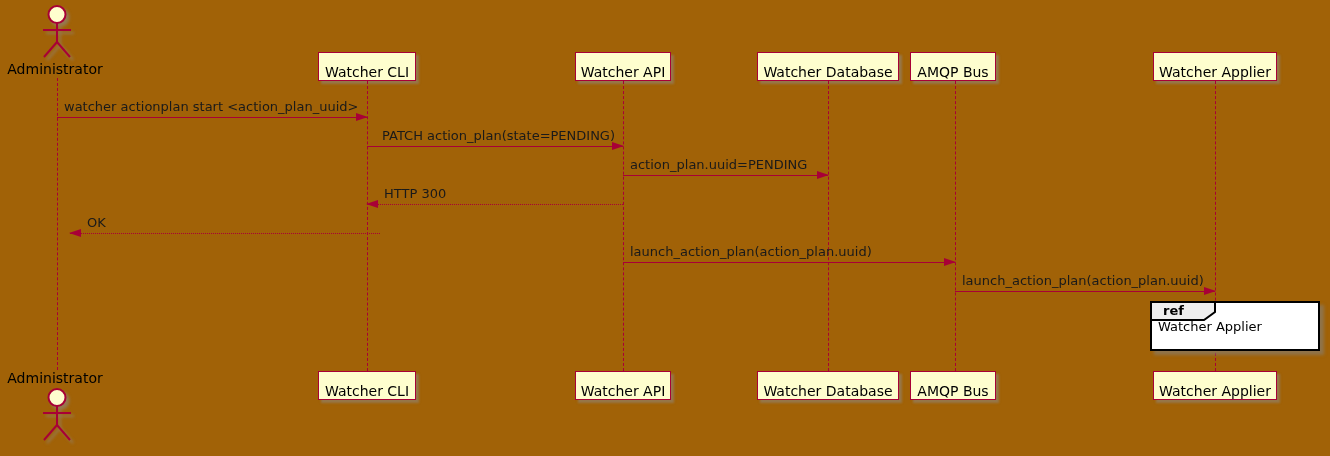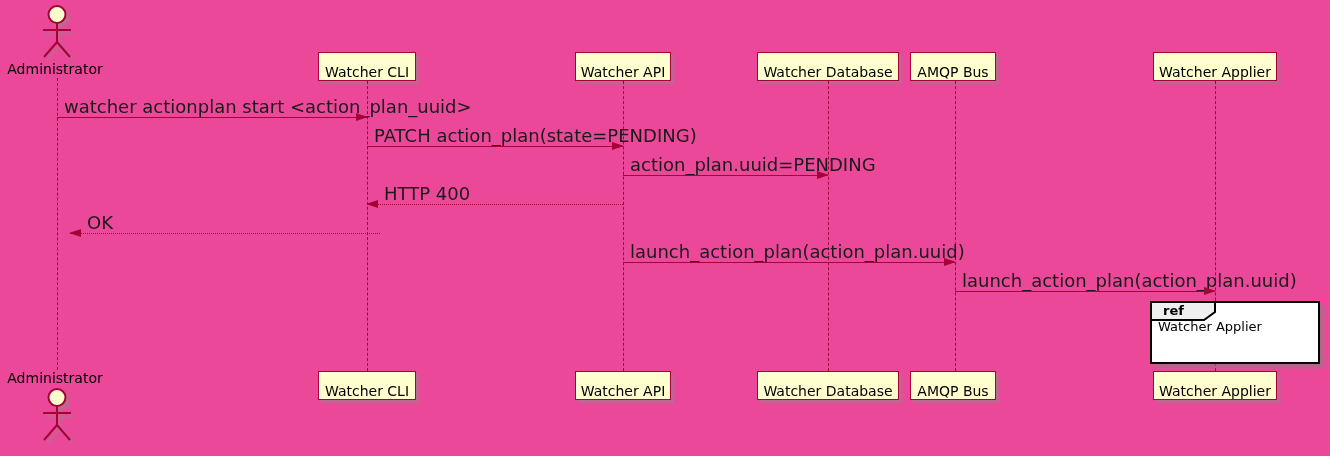--- a/index.html
+++ b/index.html
@@ -3,21 +3,21 @@
 <meta charset="utf-8">
 <style>
   * { margin: 0; padding: 0; box-sizing: border-box; }
   html, body { background: #ffffff; }
   body { font-family: "DejaVu Sans", "Liberation Sans", sans-serif; }
 
   .diagram {
     position: relative;
     width: 1330px;
     height: 456px;
-    background: #ec4899;
+    background: #a16207;
     overflow: hidden;
   }
 
   
   .actor-figure { position: absolute; }
   .actor-figure svg { filter: drop-shadow(3px 3px 1.5px rgba(140,140,140,0.55)); }
   .actor-label {
     position: absolute;
     transform: translateX(-50%);
     font-size: 14px;
@@ -44,21 +44,21 @@
   .lifeline {
     position: absolute;
     width: 0;
     border-left: 1px dashed #A80036;
   }
 
   
   .msg { position: absolute; }
   .msg .lbl {
     display: block;
-    font-size: 18px;
+    font-size: 13px;
     color: #1a1a1a;
     white-space: nowrap;
     height: 16px;
     line-height: 16px;
     margin-bottom: 2px;
     margin-left: 7px;
   }
   .msg.to-left .lbl { margin-left: 17px; }
   .msg .line {
     position: relative;
@@ -81,21 +81,21 @@
     left: -1px;
     border-right: 12px solid #A80036;
     border-top: 4.5px solid transparent;
     border-bottom: 4.5px solid transparent;
   }
 
   
   .ref-box {
     position: absolute;
     left: 1150px; top: 301px;
-    width: 170px; height: 63px;
+    width: 170px; height: 50px;
     background: #ffffff;
     border: 2px solid #000000;
     box-shadow: 4px 4px 3px rgba(130,130,130,0.55);
     z-index: 5;
   }
   .ref-header { position: absolute; left: -1px; top: -1px; }
   .ref-keyword {
     position: absolute;
     left: 11px; top: 0px;
     font-size: 13px;
@@ -150,36 +150,36 @@
   <div class="lifeline" style="left:955px;  top:81px; height:290px;"></div>
   <div class="lifeline" style="left:1215px; top:81px; height:290px;"></div>
 
   <div class="msg to-right" style="left:57px; top:99px; width:310px;">
     <span class="lbl">watcher actionplan start &lt;action_plan_uuid&gt;</span>
     <div class="line">
         <div class="head right"></div>
       </div>
   </div>
 
-  <div class="msg to-right" style="left:367px; top:128px; width:256px;">
+  <div class="msg to-right" style="left:367px; top:128px; width:256px;text-align:center;">
     <span class="lbl">PATCH action_plan(state=PENDING)</span>
     <div class="line">
         <div class="head right"></div>
       </div>
   </div>
 
   <div class="msg to-right" style="left:623px; top:157px; width:205px;">
     <span class="lbl">action_plan.uuid=PENDING</span>
     <div class="line">
         <div class="head right"></div>
       </div>
   </div>
 
   <div class="msg to-left dotted" style="left:367px; top:186px; width:256px;">
-    <span class="lbl">HTTP 400</span>
+    <span class="lbl">HTTP 300</span>
     <div class="line">
         <div class="head left"></div>
       </div>
   </div>
 
   <div class="msg to-left dotted" style="left:70px; top:215px; width:310px;">
     <span class="lbl">OK</span>
     <div class="line">
         <div class="head left"></div>
       </div>

